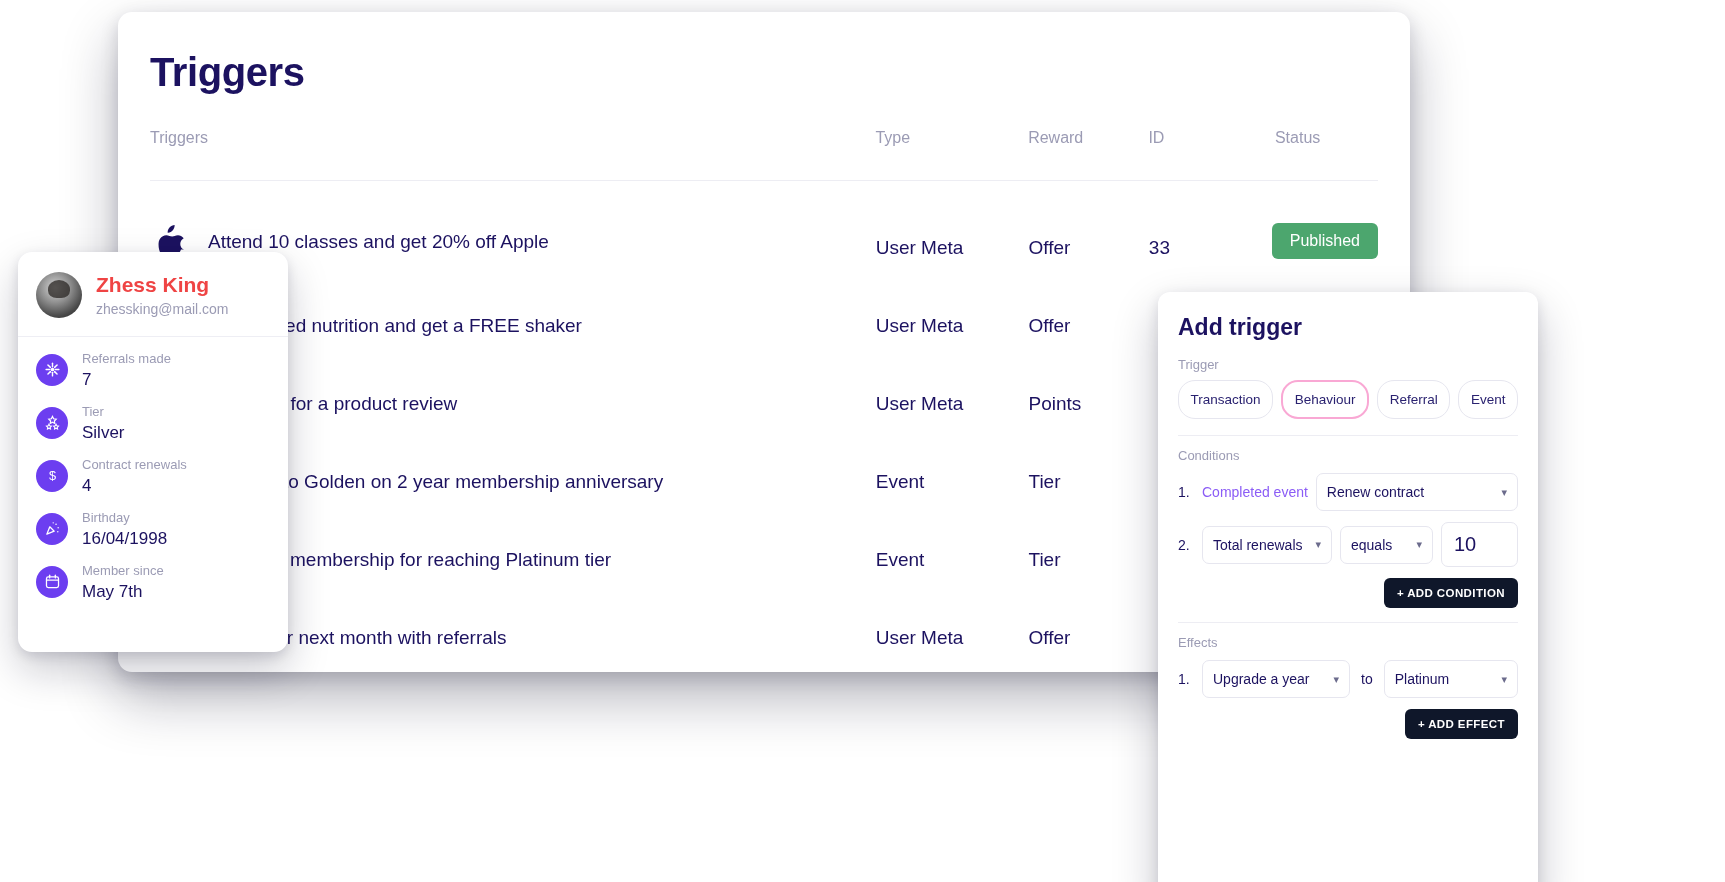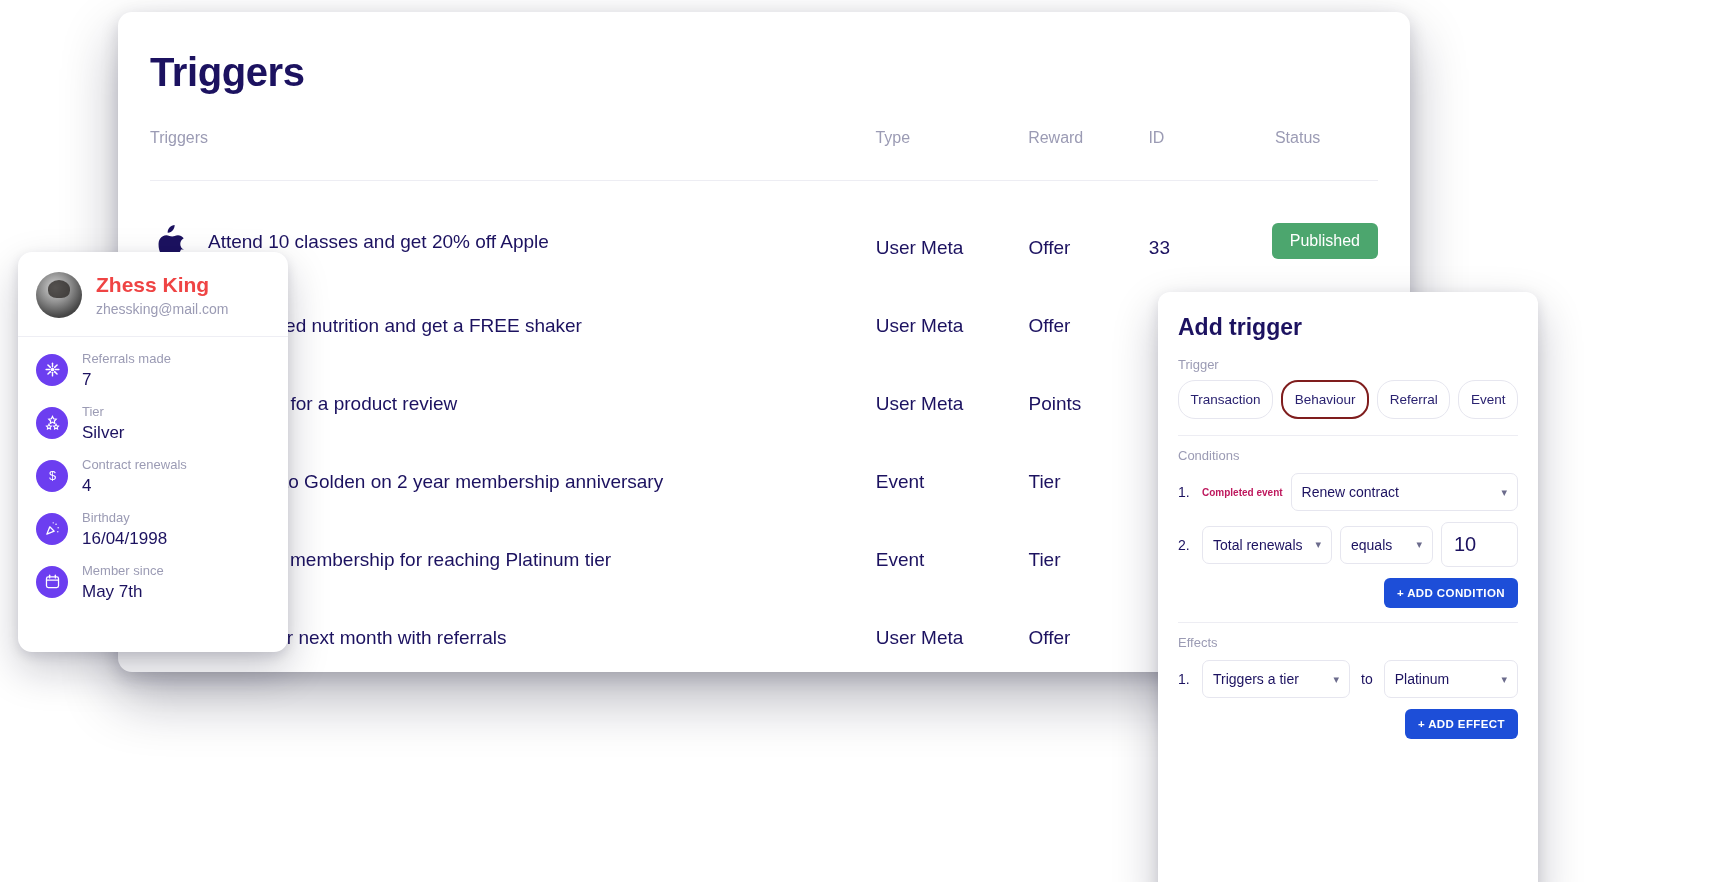--- a/index.html
+++ b/index.html
@@ -126,48 +126,48 @@
     border: 1px solid #e6e6ef;
     border-radius: 17px;
     background: #fff;
     color: #2a2270;
     font-size: 13.5px;
     font-family: "Liberation Sans", sans-serif;
     padding: 10px 6px;
     text-align: center;
     white-space: nowrap;
   }
-  .seg-btn.active { border: 2px solid #7f1d1d; }
+  .seg-btn.active { border: 2px solid #f9a8d4; }
   .at-divider { height: 1px; background: #ededf3; margin: 16px 0 0 0; }
   .at-section-label { font-size: 13px; color: #9b9bb4; margin: 12px 0 10px 0; }
 
   .cond-row { display: flex; align-items: center; gap: 8px; margin-bottom: 11px; }
   .cond-num { font-size: 14px; color: #1c1260; width: 16px; flex: 0 0 16px; }
-  .cond-text { font-size: 10px; color: #be185d; white-space: nowrap; font-weight: bold; }
+  .cond-text { font-size: 14px; color: #8b5cf6; white-space: nowrap; }
   .select {
     border: 1px solid #e6e6ef;
     border-radius: 7px;
     background: #fff;
     color: #1c1260;
     font-size: 14px;
     font-family: "Liberation Sans", sans-serif;
     padding: 10px 10px;
     display: flex; align-items: center; justify-content: space-between;
     gap: 10px;
     white-space: nowrap;
   }
   .select .chev { color: #6b6b8c; font-size: 11px; line-height: 1; }
   .sel-grow { flex: 1 1 auto; min-width: 0; }
   .input-box {
     border: 1px solid #e6e6ef; border-radius: 7px; background: #fff;
     color: #1c1260; font-size: 20px; padding: 10px 12px;
     font-family: "Liberation Sans", sans-serif;
   }
   .btn-purple {
-    background: #1d4ed8; color: #fff;
+    background: #0f172a; color: #fff;
     border: none; border-radius: 6px;
     font-size: 11.5px; font-weight: 700; letter-spacing: 0.4px;
     padding: 9px 13px;
     font-family: "Liberation Sans", sans-serif;
     white-space: nowrap;
   }
   .right-align { display: flex; justify-content: flex-end; margin-top: 2px; }
   .to-word { font-size: 14px; color: #1c1260; padding: 0 3px; }
 </style>
 </head>
@@ -393,21 +393,21 @@
     <div class="right-align">
       <button class="btn-purple">+ ADD CONDITION</button>
     </div>
 
     <div class="at-divider" style="margin-top:14px"></div>
     <div class="at-section-label">Effects</div>
 
     <div class="cond-row">
       <span class="cond-num">1.</span>
       <span class="select" style="width:148px">
-        <span>Triggers a tier</span>
+        <span>Upgrade a year</span>
         <span class="chev">▾</span>
       </span>
       <span class="to-word">to</span>
       <span class="select sel-grow">
         <span>Platinum</span>
         <span class="chev">▾</span>
       </span>
     </div>
 
     <div class="right-align">

